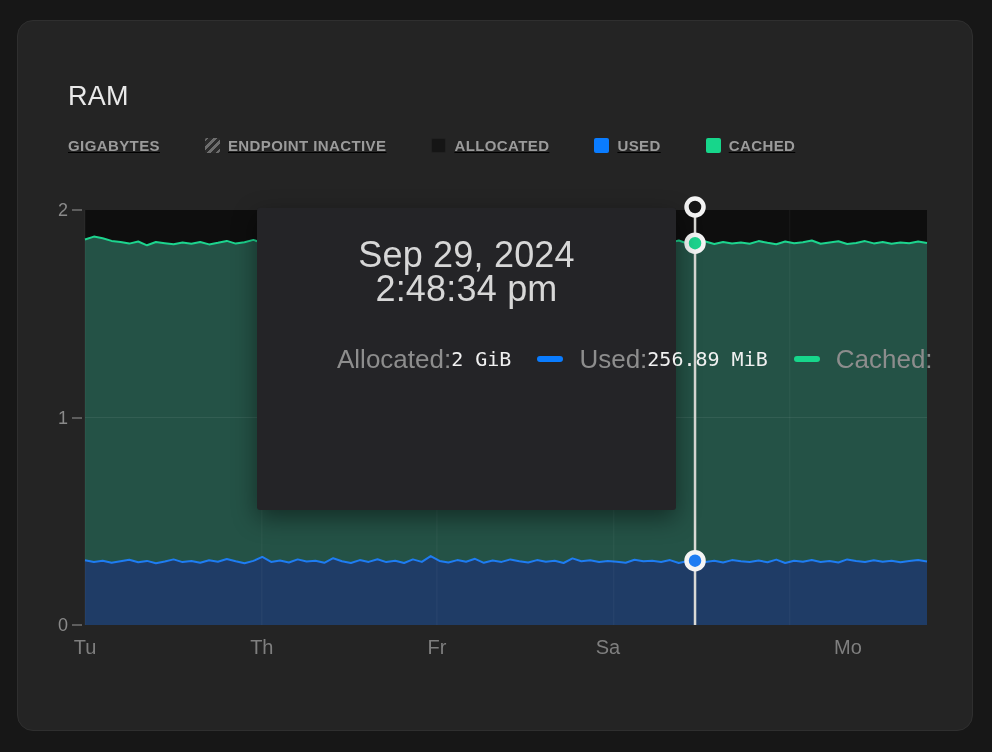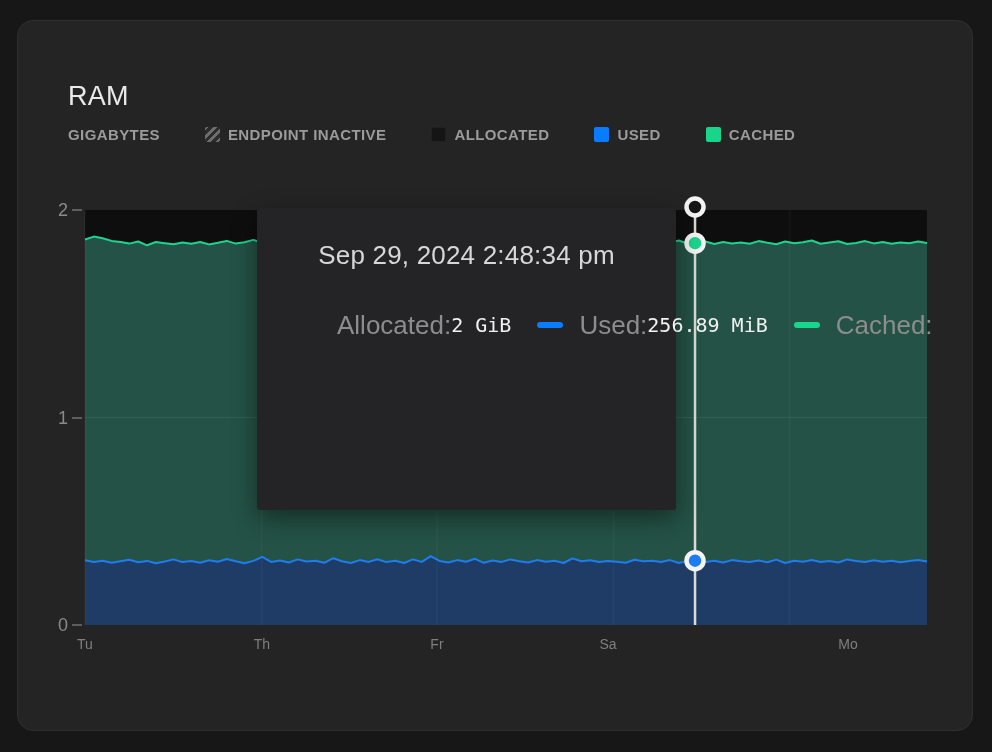--- a/index.html
+++ b/index.html
@@ -1,36 +1,36 @@
 <!DOCTYPE html>
 <html><head>
 <meta charset="utf-8">
 <style>
   html,body{margin:0;padding:0;background:#171717;width:992px;height:752px;overflow:hidden;
     font-family:"Liberation Sans",sans-serif;-webkit-font-smoothing:antialiased;}
   .card{position:absolute;left:17px;top:20px;width:956px;height:711px;background:#242424;
     border:1px solid #2f2f2f;border-radius:16px;box-sizing:border-box;}
   .title{position:absolute;left:68px;top:70px;font-size:27px;font-weight:500;color:#e9e9e9;letter-spacing:.2px;margin-top:11px;}
-  .legend{position:absolute;left:68px;top:123px;display:flex;align-items:center;gap:45px;height:22px;}
+  .legend{position:absolute;left:68px;top:134px;display:flex;align-items:center;gap:45px;height:22px;text-decoration:underline;}
   .legend-item{display:flex;align-items:center;gap:8px;}
   .legend-label{font-size:15px;font-weight:600;letter-spacing:.4px;color:#9b9b9b;}
   .swatch{width:15px;height:15px;border-radius:2px;flex:0 0 auto;}
   .swatch.hatch{background:repeating-linear-gradient(135deg,#6e6e6e 0 2.5px,#2c2c2c 2.5px 6px);}
   .swatch.allocated{border:1px solid rgba(255,255,255,0.05);box-sizing:border-box;}
   .chart{position:absolute;left:85px;top:210px;width:842px;height:415px;}
   .chart svg{position:absolute;left:0;top:0;overflow:visible;}
   .y-axis{position:absolute;left:40px;top:210px;width:45px;height:415px;}
   .y-tick-label{position:absolute;right:17px;font-size:18px;color:#8a8a8a;line-height:20px;}
   .y-tick-dash{position:absolute;right:3px;width:10px;height:2px;background:#5d5d5d;}
   .x-axis{position:absolute;left:85px;top:636px;width:842px;height:24px;}
-  .x-tick-label{position:absolute;font-size:14px;color:#7f7f7f;width:40px;text-align:center;}
+  .x-tick-label{position:absolute;font-size:20px;color:#7f7f7f;width:40px;text-align:center;}
   .tooltip{position:absolute;left:257px;top:208px;width:419px;height:302px;background:#242427;
     border-radius:3px;box-shadow:0 8px 24px rgba(0,0,0,.45);box-sizing:border-box;
     padding:30px 38px 0 38px;z-index:5;}
-  .tooltip-date{font-size:26px;color:#d7d7d7;text-align:center;line-height:34px;letter-spacing:.2px;}
+  .tooltip-date{font-size:36px;color:#d7d7d7;text-align:center;line-height:34px;letter-spacing:.2px;}
   .tooltip-rows{margin-top:38px;display:flex;gap:26px;}
   .tooltip-row{display:flex;align-items:center;height:30px;}
   .dash{width:26px;height:6px;border-radius:3px;margin-right:16px;flex:0 0 auto;background:transparent;}
   .t-label{font-size:26px;color:#8d8d8d;}
   .t-value{margin-left:auto;font-family:"DejaVu Sans Mono","Liberation Mono",monospace;
     font-size:20px;color:#f0f0f0;white-space:pre;}
 </style>
 </head>
 <body>
 

